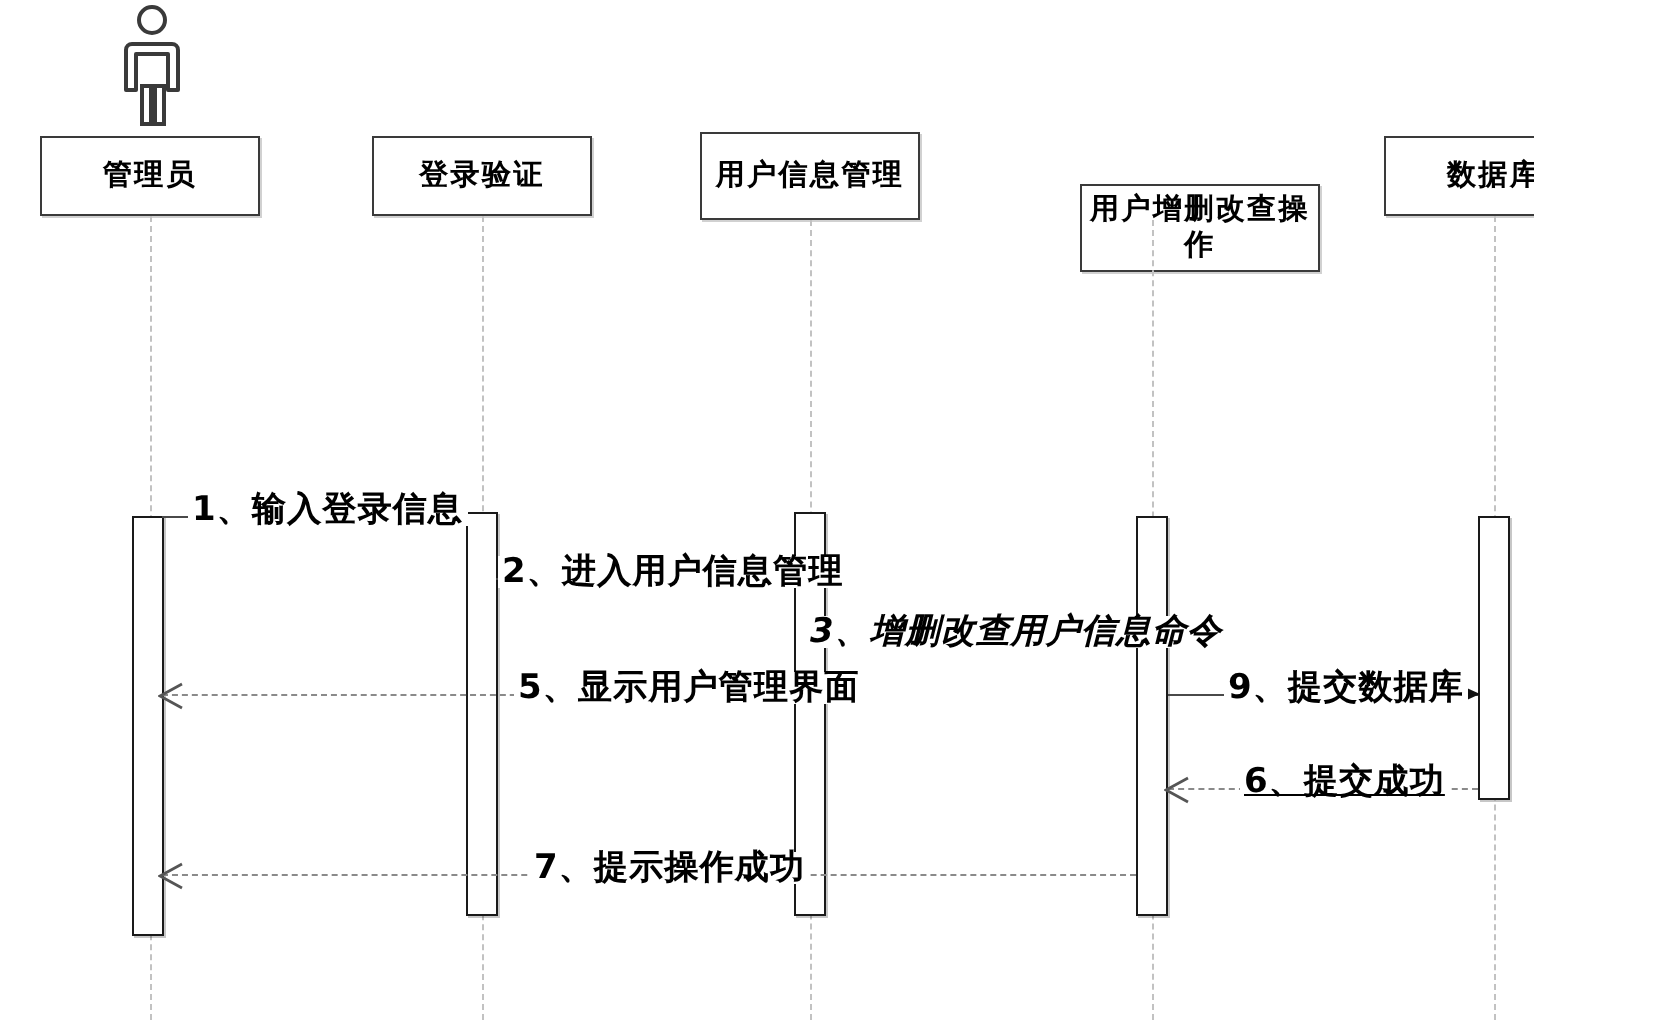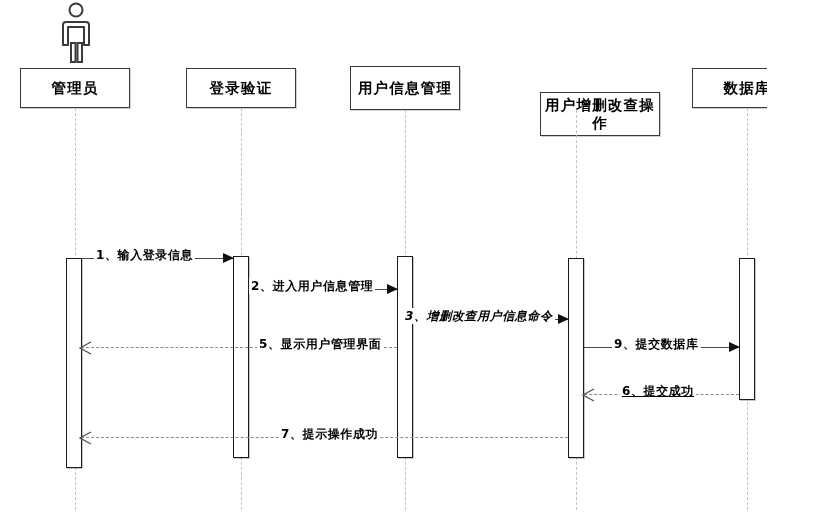--- a/index.html
+++ b/index.html
@@ -84,21 +84,21 @@
   .msg .head-left-open {
     position: absolute;
     left: -2px;
     top: -7px;
     width: 14px;
     height: 14px;
   }
   .msg .label {
     position: absolute;
     top: -11px;
-    font-size: 12px;
+    font-size: 17px;
     font-weight: bold;
     letter-spacing: 0.6px;
     white-space: nowrap;
     background: #ffffff;
     padding: 0 2px;
     line-height: 16px;
     color: #000000;
   }
 </style>
 </head>
@@ -178,17 +178,17 @@
         <div class="head-left-open"><svg width="14" height="14" viewBox="0 0 14 14" xmlns="http://www.w3.org/2000/svg">
             <path d="M12 1 L1 7 L12 13" fill="none" stroke="#555555" stroke-width="1.4"></path>
           </svg></div>
         <div class="label" style="left: 36px; text-decoration: underline;">6、提交成功</div>
       </div>
       <div class="msg dashed" style="left: 81px; top: 437px; width: 487px;">
         <div class="line"></div>
         <div class="head-left-open"><svg width="14" height="14" viewBox="0 0 14 14" xmlns="http://www.w3.org/2000/svg">
             <path d="M12 1 L1 7 L12 13" fill="none" stroke="#555555" stroke-width="1.4"></path>
           </svg></div>
-        <div class="label" style="left: 198px;">7、提示操作成功</div>
+        <div class="label" style="left: 184px;">7、提示操作成功</div>
       </div>
     </div>
 
 </div>
 
 </body></html>

